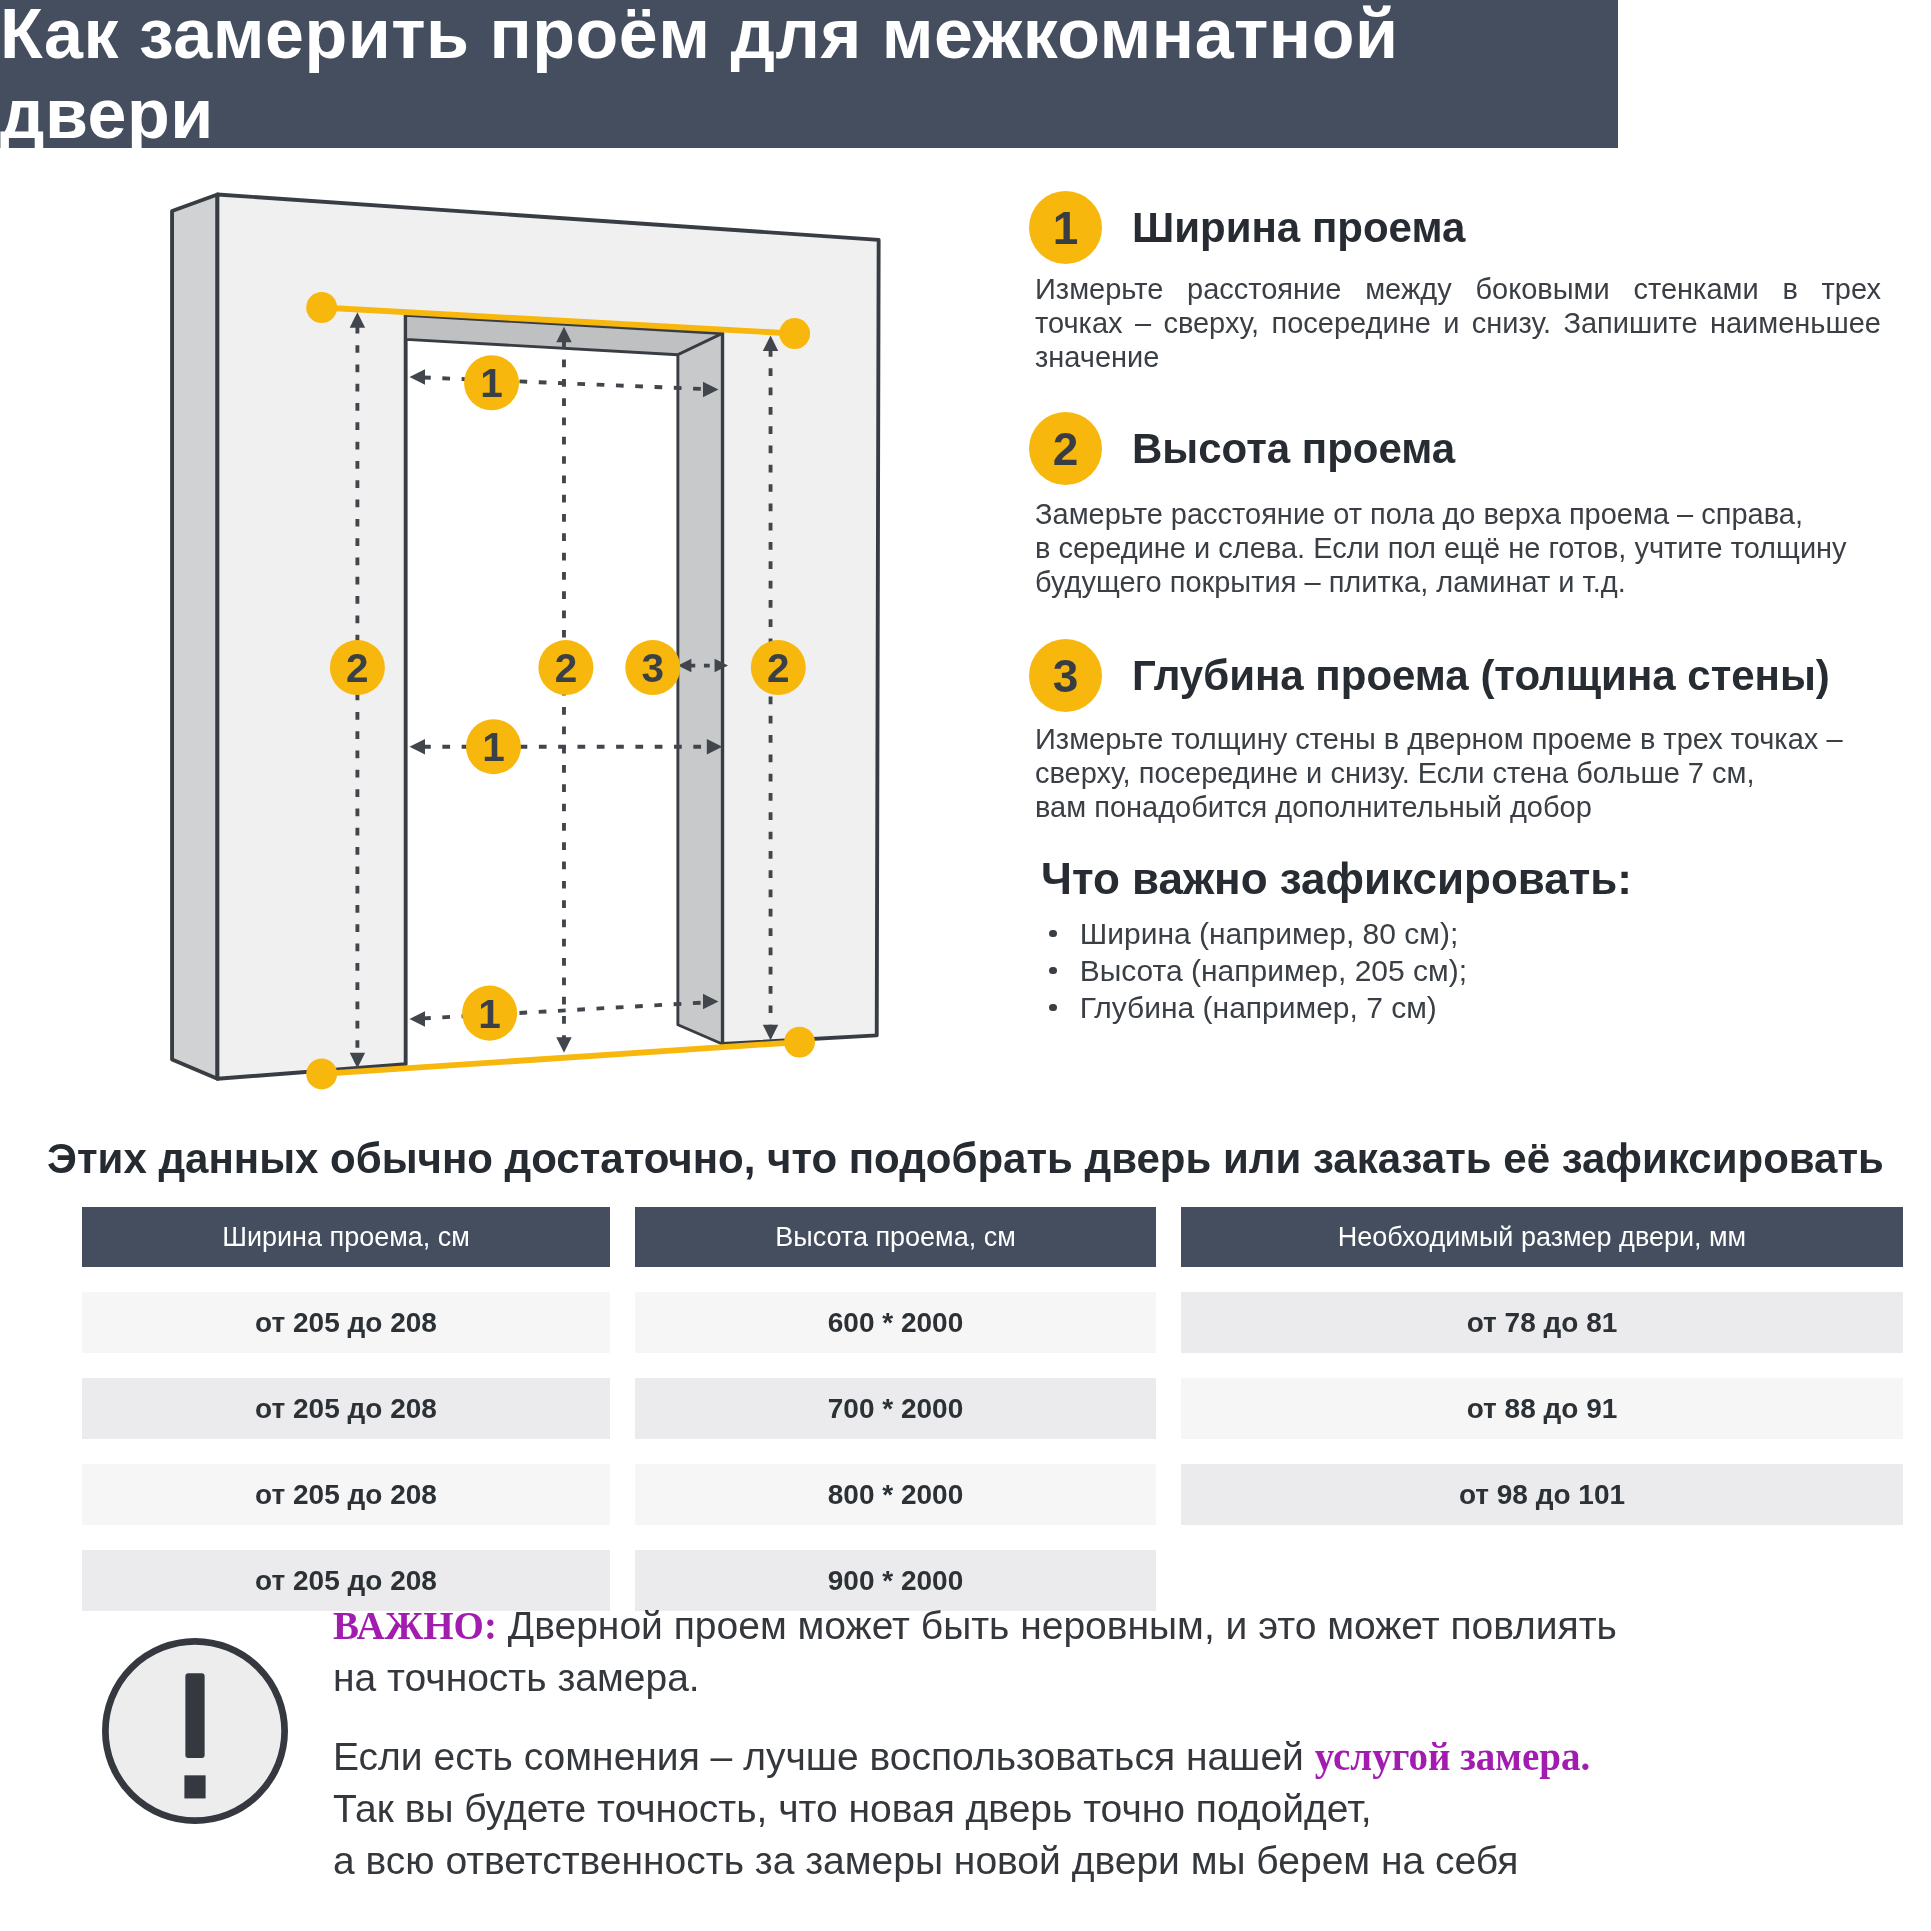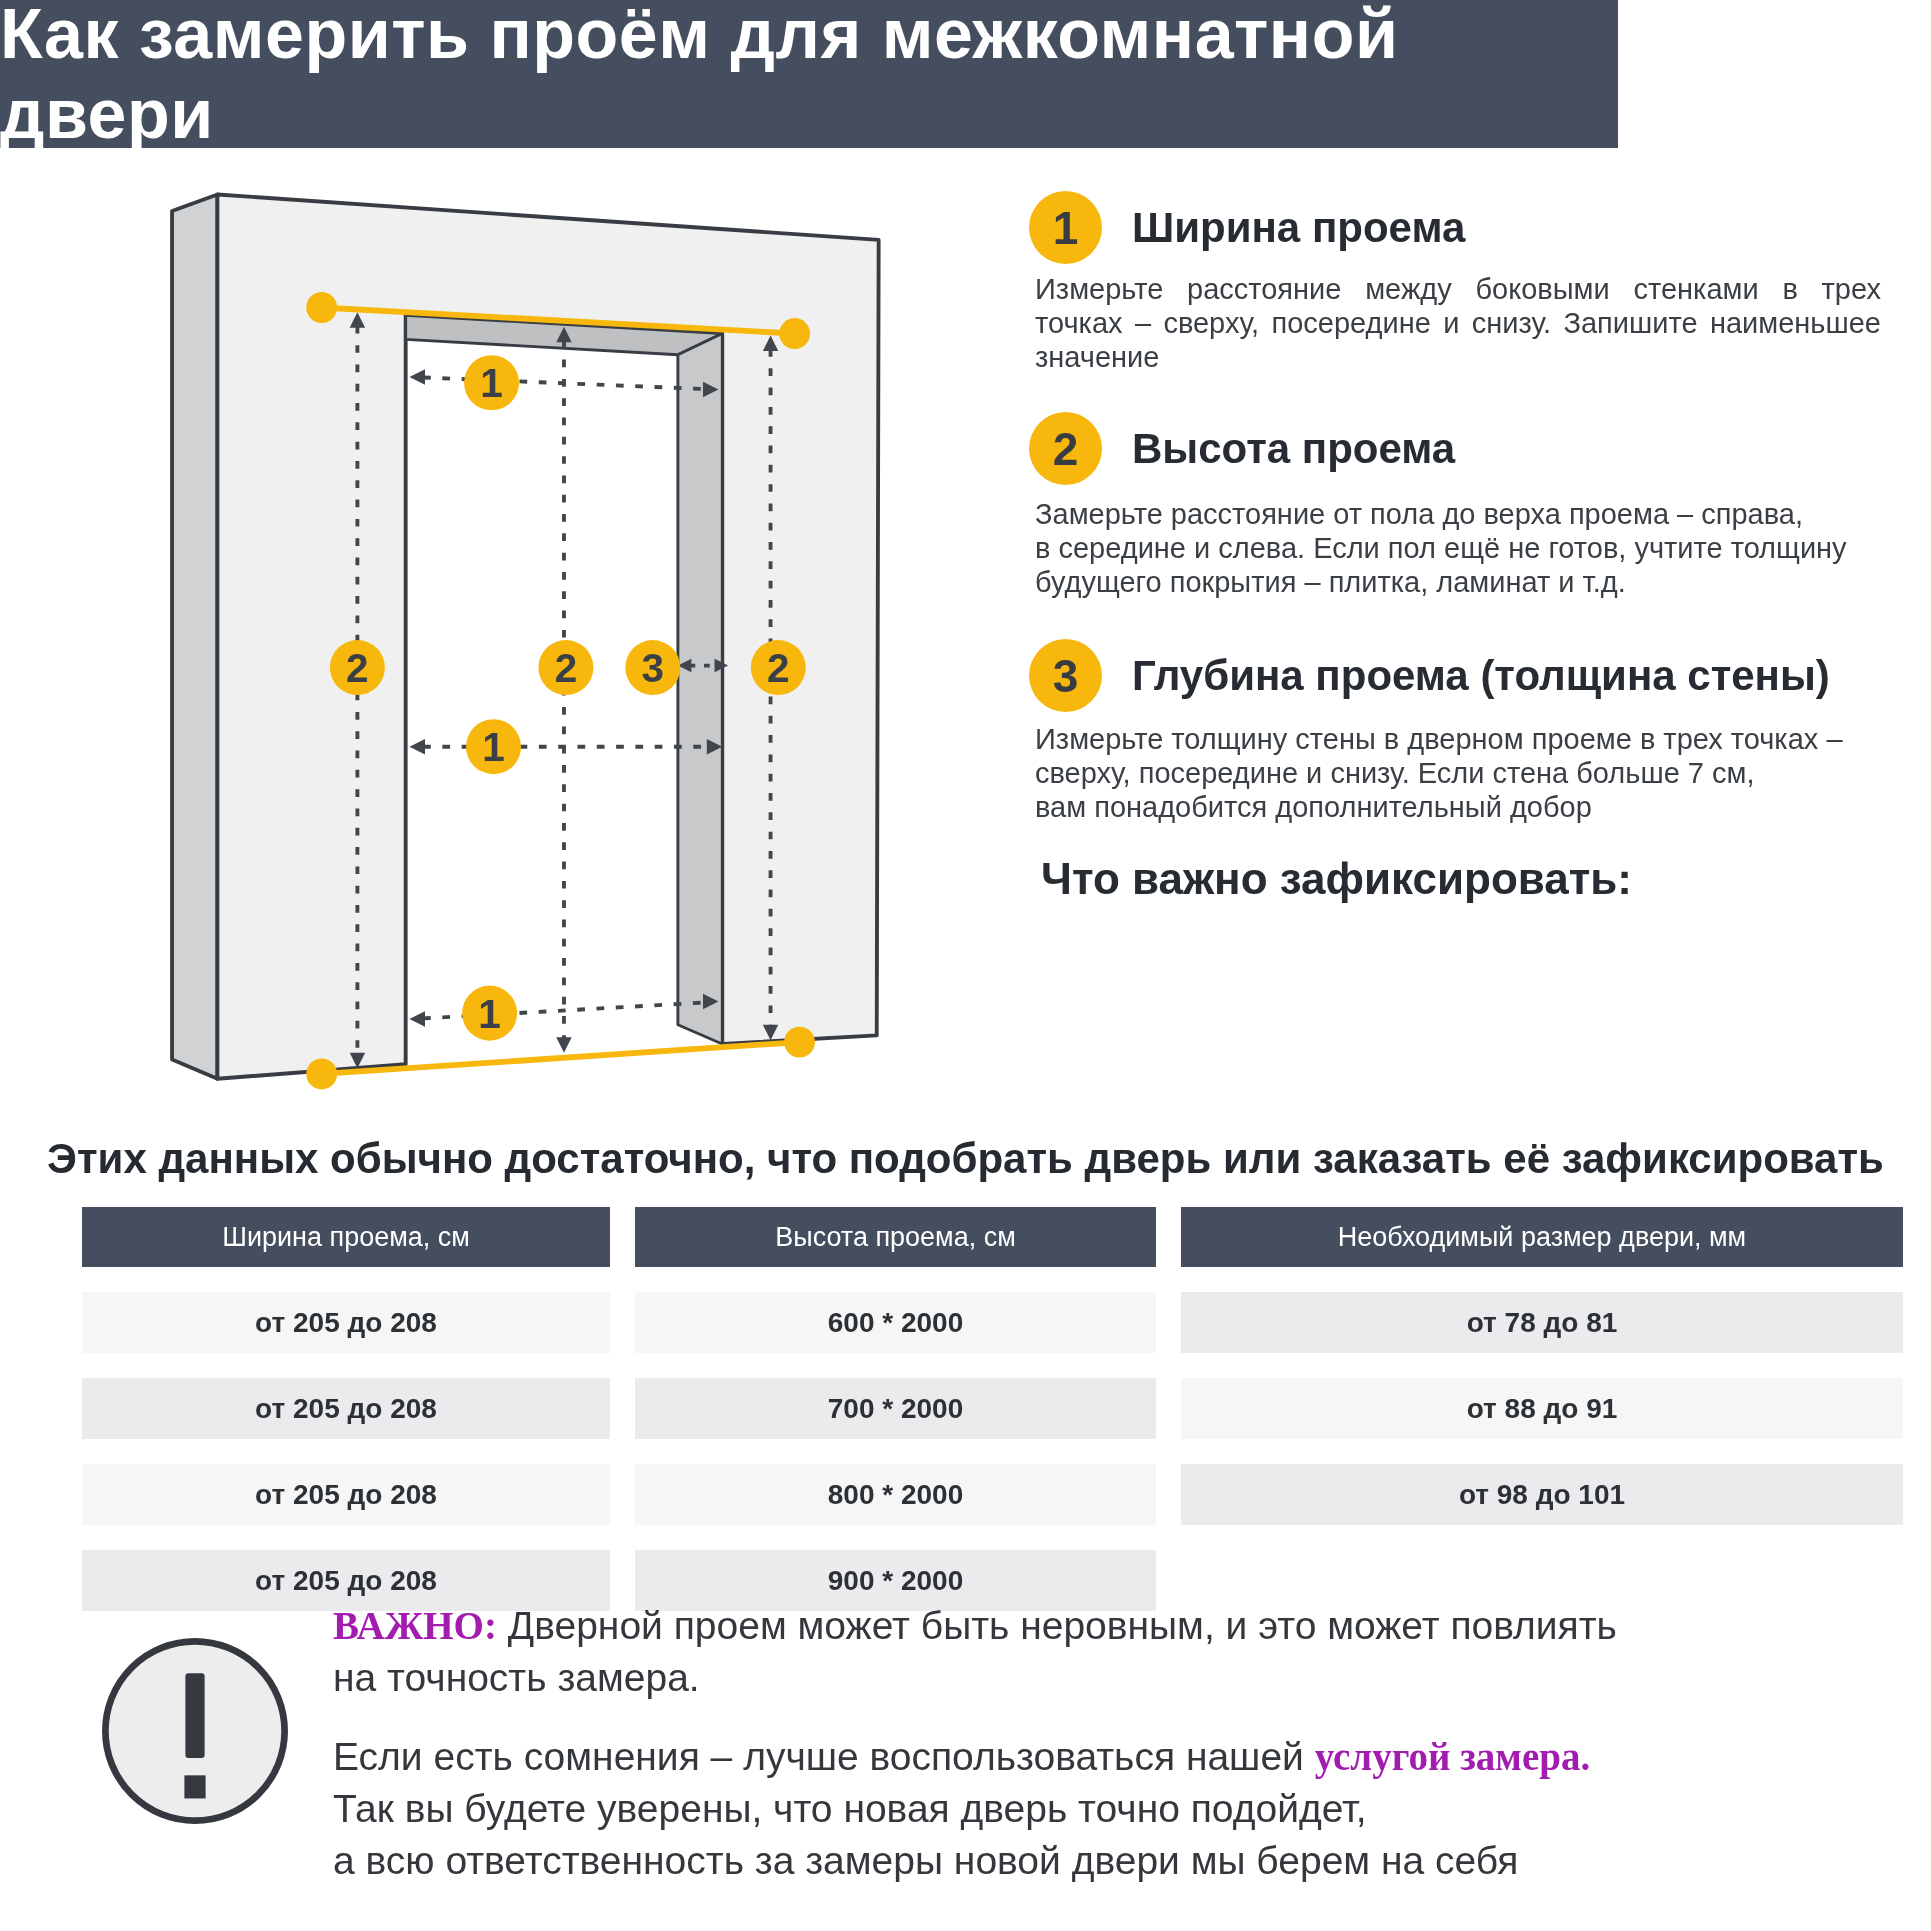--- a/index.html
+++ b/index.html
@@ -161,20 +161,34 @@
     <div class="badge">3</div>
     <h2>Глубина проема (толщина стены)</h2>
   </div>
   <div class="abs body" style="top:722px;">
     <div class="ln">Измерьте толщину стены в дверном проеме в трех точках –</div>
     <div class="ln">сверху, посередине и снизу. Если стена больше 7 см,</div>
     <div class="ln">вам понадобится дополнительный добор</div>
   </div>
 
   <div class="abs check-title">Что важно зафиксировать:</div>
+  <div class="abs bullets">
+    <div class="bullet">
+      <span class="dot"></span>
+      <span>Ширина (например, 80 см);</span>
+    </div>
+    <div class="bullet">
+      <span class="dot"></span>
+      <span>Высота (например, 205 см);</span>
+    </div>
+    <div class="bullet">
+      <span class="dot"></span>
+      <span>Глубина (например, 7 см)</span>
+    </div>
+  </div>
 
   <div class="abs subtitle">Этих данных обычно достаточно, что подобрать дверь или заказать её зафиксировать</div>
 
   <div class="abs tbl">
     <div class="hcell">Ширина проема, см</div>
     <div class="hcell">Высота проема, см</div>
     <div class="hcell">Необходимый размер двери, мм</div>
 
     <div class="cell odd">от 205 до 208</div>
     <div class="cell odd">600 * 2000</div>
@@ -195,18 +209,18 @@
   <svg class="abs" style="left:89px;top:1625px;" width="212" height="212" viewBox="0 0 220 220">
     <circle cx="110" cy="110" r="93" fill="#ededee" stroke="#35393f" stroke-width="7"></circle>
     <rect x="100" y="50" width="20" height="88" rx="3" fill="#35393f"></rect>
     <rect x="99" y="156" width="22" height="24" fill="#35393f"></rect>
   </svg>
 
   <div class="abs imp-text">
     <div class="row"><b>ВАЖНО:</b> <span>Дверной проем может быть неровным, и это может повлиять</span></div>
     <div class="row">на точность замера.</div>
     <div class="row p2"><span>Если есть сомнения – лучше воспользоваться нашей</span> <b>услугой замера.</b></div>
-    <div class="row">Так вы будете уверены, что новая дверь точно подойдет,</div>
+    <div class="row">Так вы будете точность, что новая дверь точно подойдет,</div>
     <div class="row">а всю ответственность за замеры новой двери мы берем на себя</div>
   </div>
 
 </div>
 
 
 </body></html>

